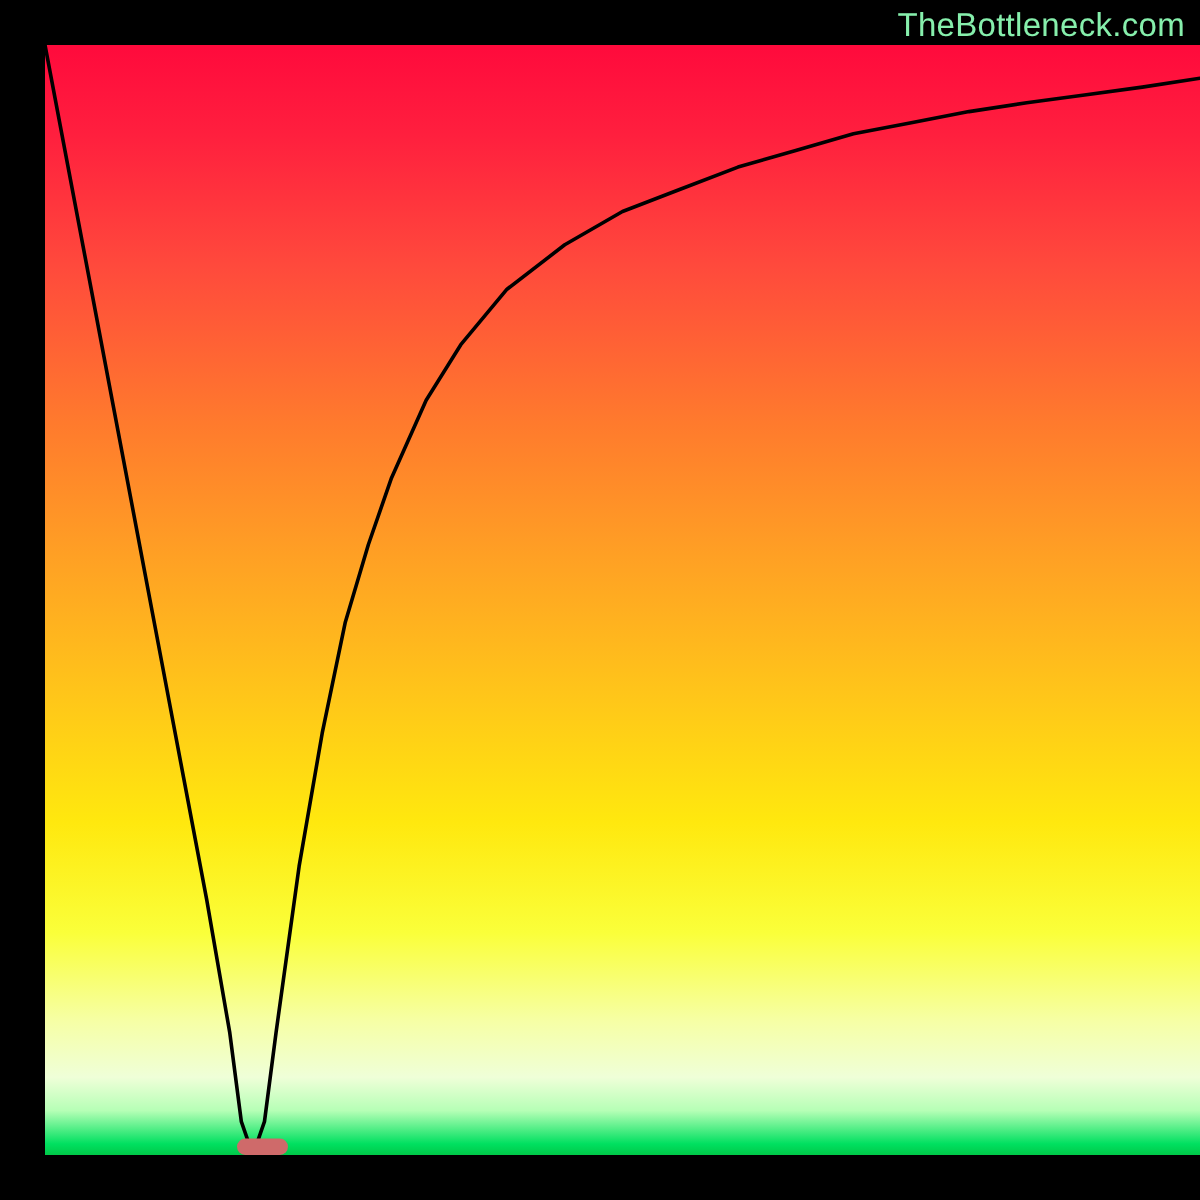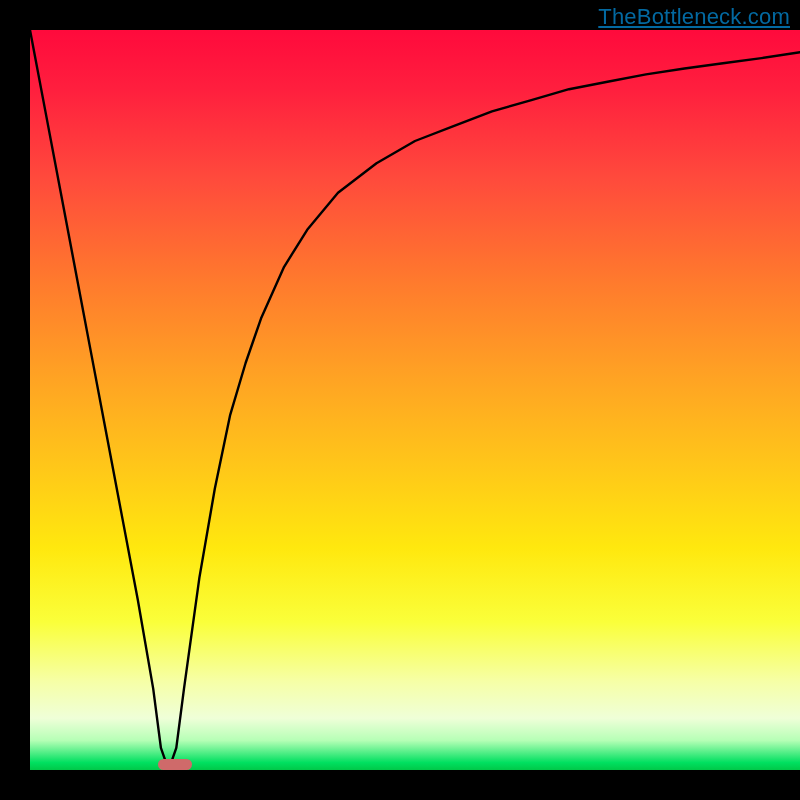--- a/index.html
+++ b/index.html
@@ -38,26 +38,25 @@
         #efffd8 93%,
         #b6ffb6 96%,
         #00e060 99%,
         #00c848 100%
       );
   }
   .watermark {
     position: absolute;
     top: 4px;
     right: 10px;
-    color: #0369a1;
+    color: #86efac;
     font-size: 22px;
     letter-spacing: 0.2px;
     font-weight: 500;
     user-select: none;
-    text-decoration: underline;
   }
   svg.curve {
     position: absolute;
     left: 0;
     top: 0;
     width: 770px;
     height: 740px;
   }
   .marker {
     position: absolute;

